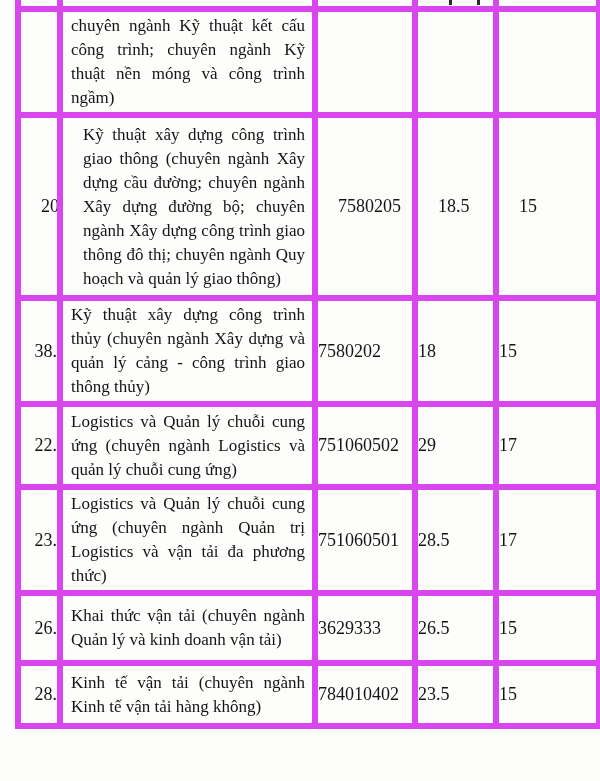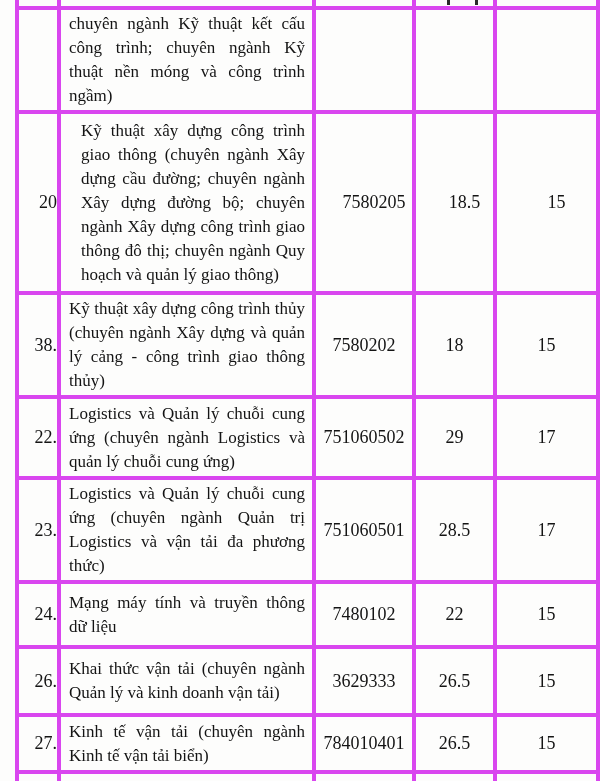--- a/index.html
+++ b/index.html
@@ -11,34 +11,34 @@
     font-family:"Liberation Serif","DejaVu Serif",serif;
     color:#141414;
   }
   table.doc-table {
     position:absolute; left:15px; top:0;
     width:581px;
     border-collapse:collapse;
     table-layout:fixed;
   }
   td {
-    border:4px solid #d946ef;
+    border:6px solid #d946ef;
     padding:0;
     vertical-align:middle;
     overflow:hidden;
   }
   tr.sliver td { border-top:none; height:6px; }
 
   .c-stt  { text-align:right; font-size:18px; }
   .c-name {
     text-align:justify;
     font-size:17px; line-height:24px;
     padding:2px 7px 2px 8px;
   }
-  .c-num  { text-align:center; font-size:18px;margin-left:43px; }
+  .c-num  { text-align:left; font-size:18px;margin-left:43px; }
 
   .rh71  td { height:71px; }
   .rh173 td { height:173px;padding-left:20px; }
   .rh85  td { height:85px; }
   .rh73  td { height:73px; }
   .rh75  td { height:75px; }
   .rh57  td { height:57px; }
   .rh28  td { height:28px; }
   .rh60  td { height:60px; }
   .rh49  td { height:49px; }
@@ -109,44 +109,30 @@
       </tr>
 
       <tr class="rh75">
         <td class="c-stt">23.</td>
         <td class="c-name">Logistics và Quản lý chuỗi cung ứng (chuyên ngành Quản trị Logistics và vận tải đa phương thức)</td>
         <td class="c-num">751060501</td>
         <td class="c-num">28.5</td>
         <td class="c-num">17</td>
       </tr>
 
-      <tr class="rh57">
-        <td class="c-stt">24.</td>
-        <td class="c-name">Mạng máy tính và truyền thông dữ liệu</td>
-        <td class="c-num">7480102</td>
-        <td class="c-num">22</td>
-        <td class="c-num">15</td>
-      </tr>
 
 
       <tr class="rh60">
         <td class="c-stt">26.</td>
         <td class="c-name">Khai thức vận tải (chuyên ngành Quản lý và kinh doanh vận tải)</td>
         <td class="c-num">3629333</td>
         <td class="c-num">26.5</td>
         <td class="c-num">15</td>
       </tr>
 
-      <tr class="rh49">
-        <td class="c-stt">27.</td>
-        <td class="c-name">Kinh tế vận tải (chuyên ngành Kinh tế vận tải biển)</td>
-        <td class="c-num">784010401</td>
-        <td class="c-num">26.5</td>
-        <td class="c-num">15</td>
-      </tr>
 
       <tr class="rh53">
         <td class="c-stt">28.</td>
         <td class="c-name">Kinh tế vận tải (chuyên ngành Kinh tế vận tải hàng không)</td>
         <td class="c-num">784010402</td>
         <td class="c-num">23.5</td>
         <td class="c-num">15</td>
       </tr>
 
     </tbody>

